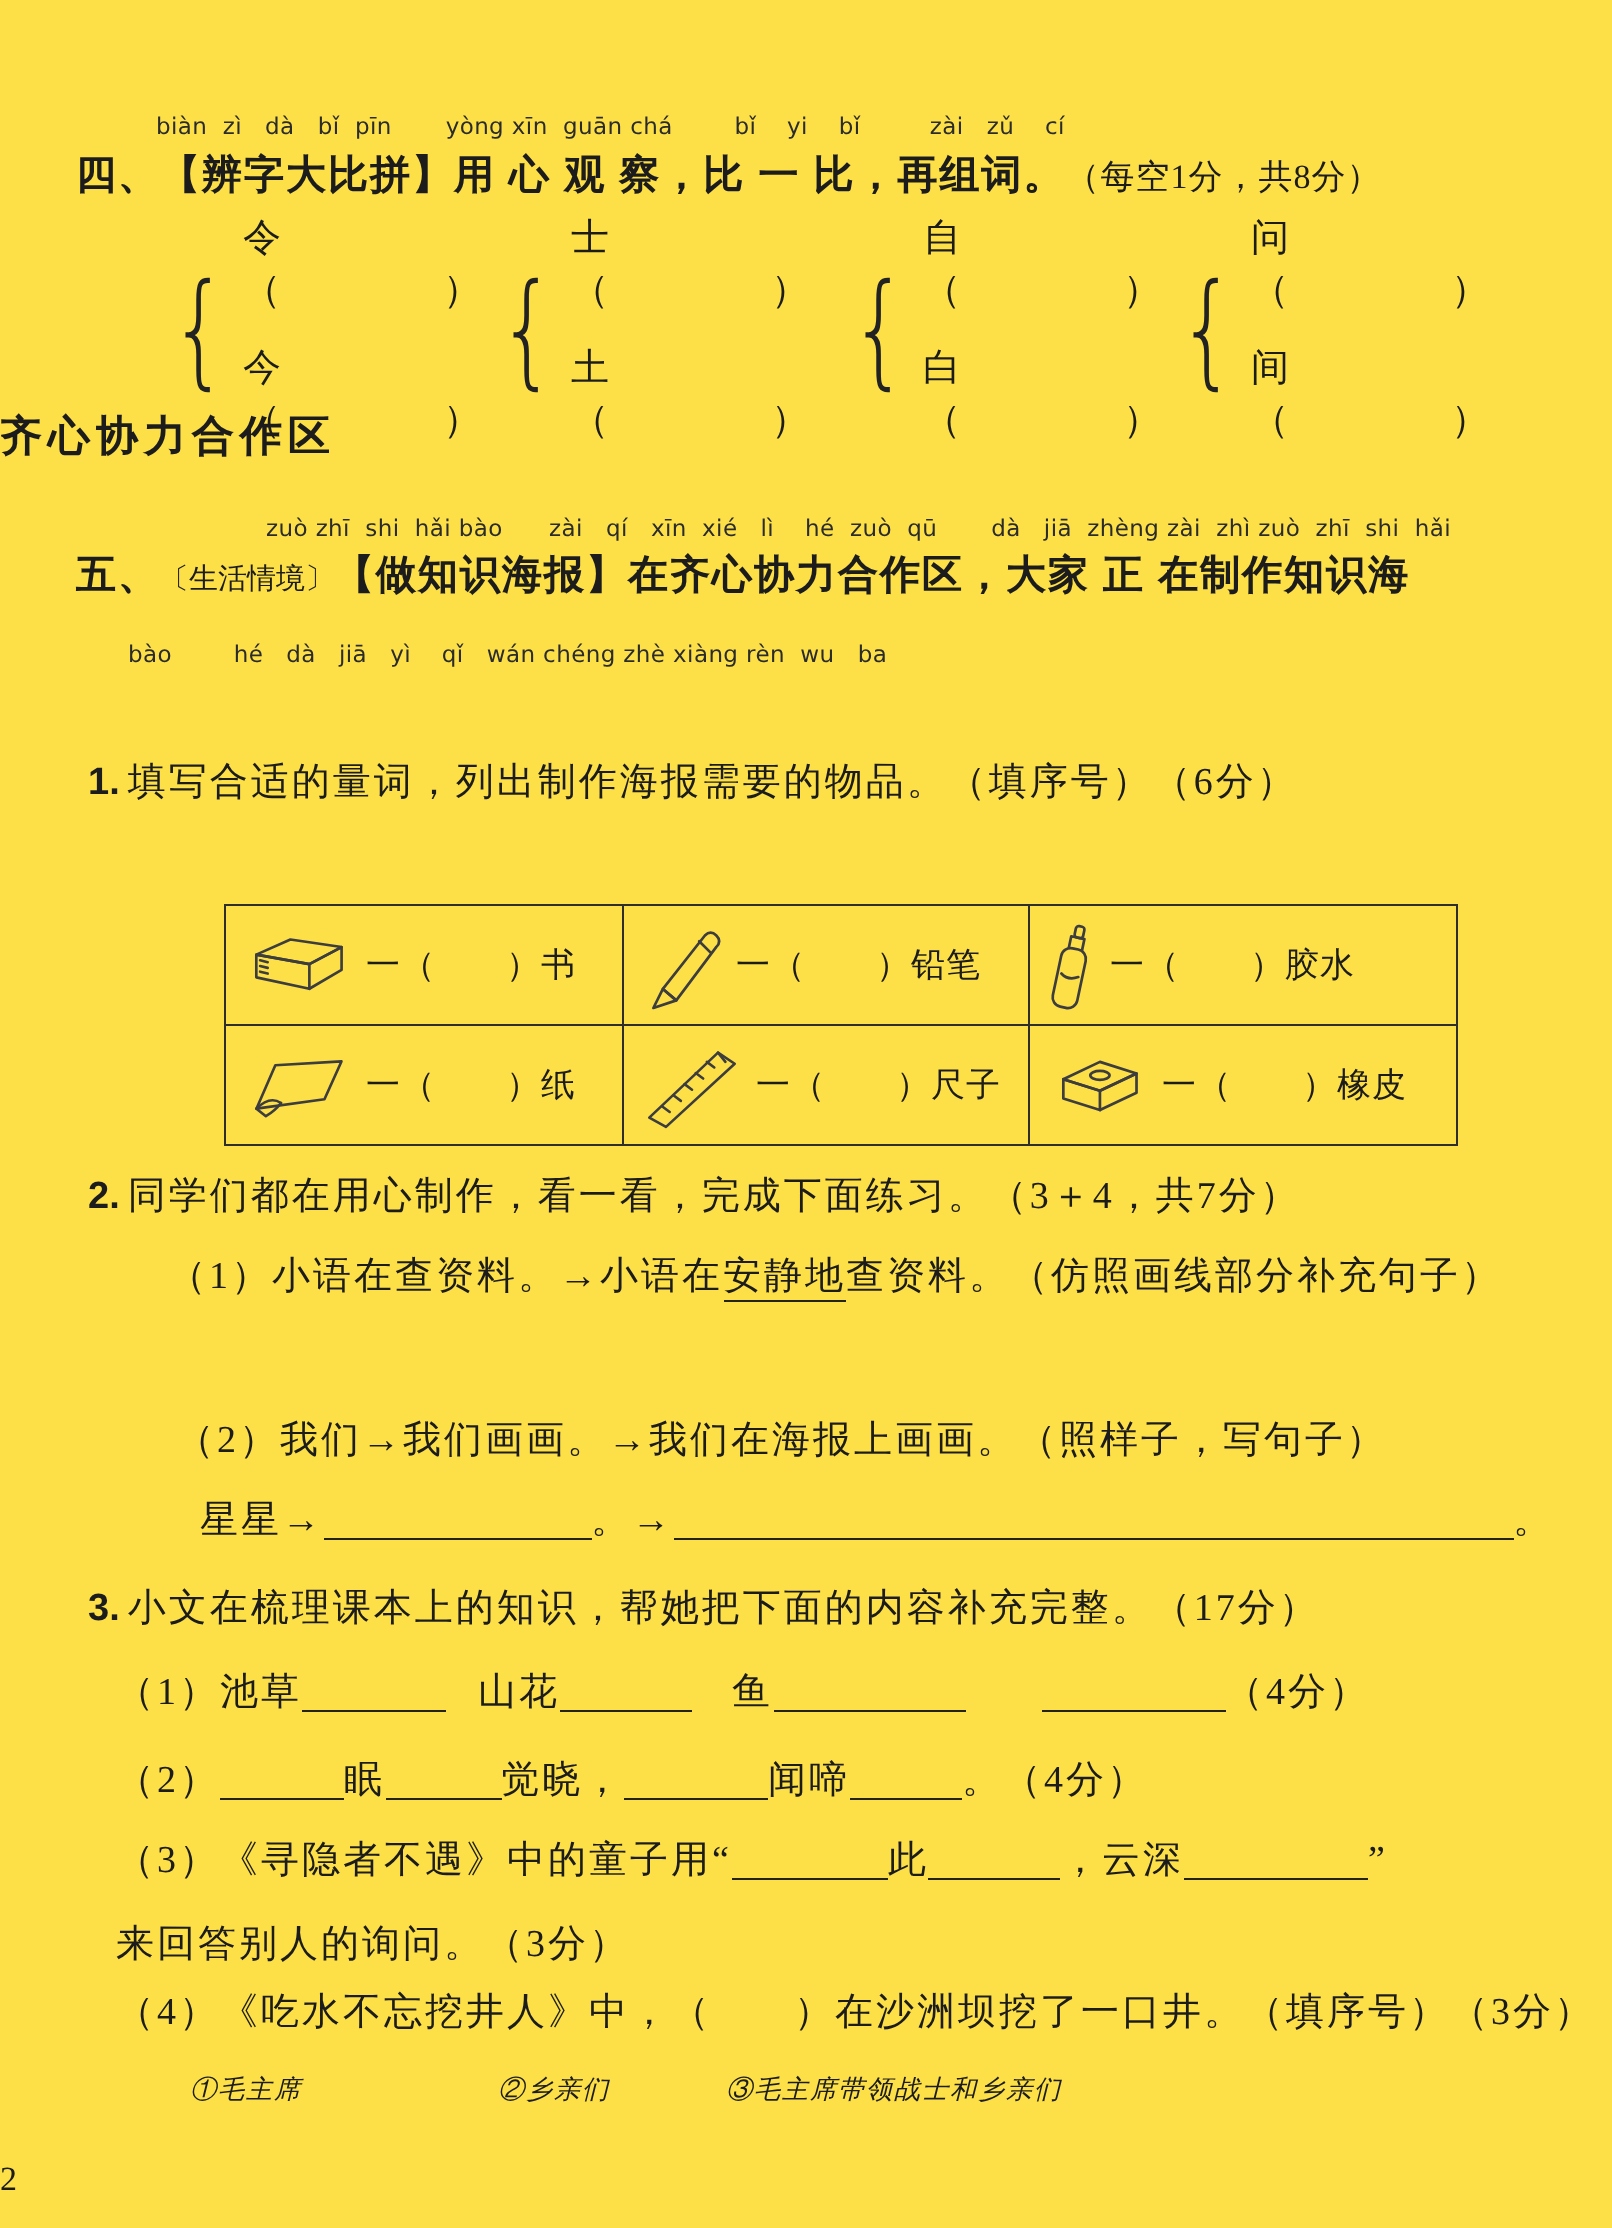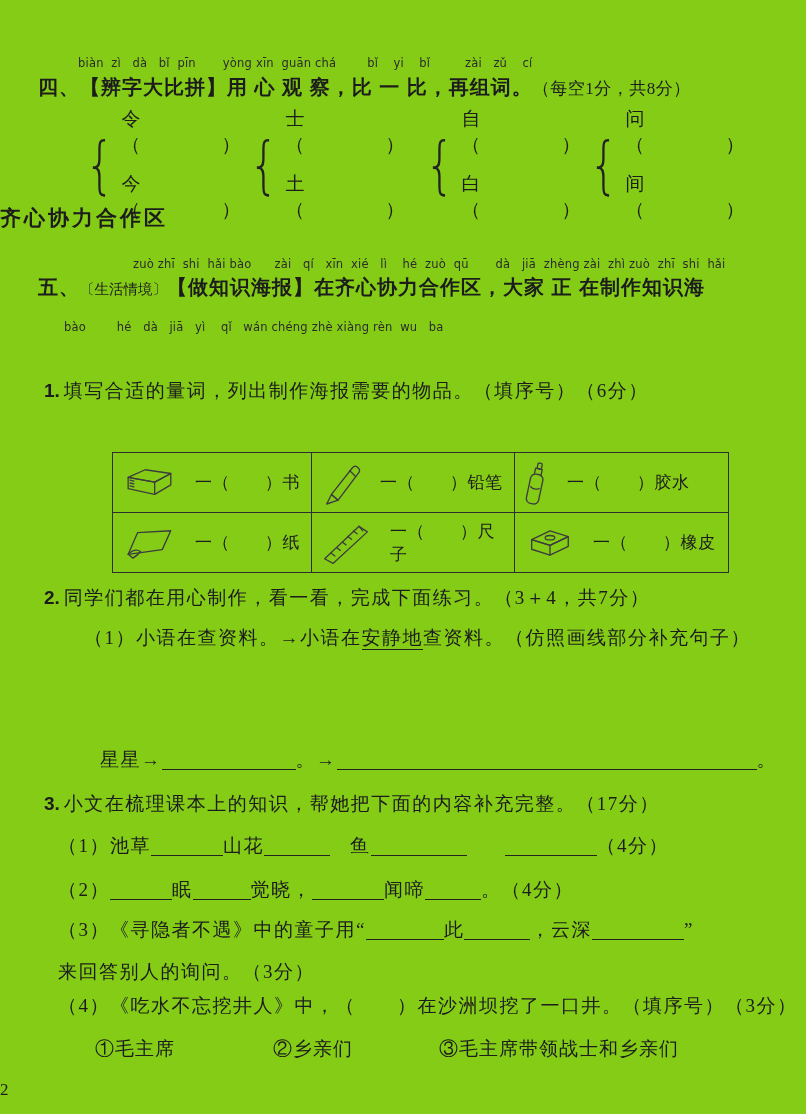--- a/index.html
+++ b/index.html
@@ -1,18 +1,18 @@
 <!DOCTYPE html>
 <html><head>
 <meta charset="utf-8">
 <style>
   html,body{margin:0;padding:0;background:#d9d9d9;}
   .page{
     position:relative;width:806px;height:1114px;margin:0 auto;
-    background:#84cc16;color:#1c1c1c;overflow:hidden;
+    background:#fde047;color:#1c1c1c;overflow:hidden;
     font-family:"Liberation Serif",serif;
   }
   .abs{position:absolute;white-space:nowrap;}
   .pinyin{
     position:absolute;white-space:pre;
     font-family:"DejaVu Sans",sans-serif;
     font-size:11.5px;color:#2b2b2b;letter-spacing:.2px;
   }
   .hei{font-family:"Liberation Sans",sans-serif;font-weight:700;}
   .kai{font-family:"Liberation Serif",serif;}
@@ -32,26 +32,26 @@
     font-family:"DejaVu Sans",sans-serif;font-weight:300;
     font-size:62px;line-height:74px;transform:scaleX(.75);
     display:inline-block;margin-right:2px;color:#222;
   }
   .pair-col{display:flex;flex-direction:column;row-gap:13px;font-size:19px;letter-spacing:1px;}
   table.qtable{position:absolute;border-collapse:collapse;}
   table.qtable td{
     border:1.6px solid #2e2e2e;height:59px;padding:0 4px 0 8px;
     font-size:17px;letter-spacing:.5px;vertical-align:middle;
   }
-  .cellwrap{display:flex;align-items:center;gap:18px;}
+  .cellwrap{display:flex;align-items:center;gap:6px;}
   .item-icon{flex:0 0 auto;}
   .item-icon path,.item-icon rect,.item-icon ellipse{
     fill:none;stroke:#3d3d3d;stroke-width:1.4;stroke-linejoin:round;stroke-linecap:round;
   }
-  .q3opts{position:absolute;display:flex;font-size:19px;letter-spacing:1px;}
+  .q3opts{position:absolute;display:flex;font-size:13px;letter-spacing:1px;font-style:italic;}
   .pagenum{font-size:17px;font-family:"Liberation Serif",serif;}
 </style>
 </head>
 <body>
 
 <div class="page">
 
   <div class="pinyin" style="left:78px;top:56px">biàn  zì   dà   bǐ  pīn       yòng xīn  guān chá        bǐ    yi    bǐ         zài   zǔ    cí</div>
   <div class="abs" style="left:38px;top:74px">
     <span class="hei fs20">四、</span><span class="hei fs20">【辨字大比拼】用 心 观 察，比 一 比，再组词。</span><span class="score">（每空1分，共8分）</span>
@@ -175,45 +175,46 @@
   </tbody>
     </table>
 
   <div class="abs" style="left:44px;top:585px">
     <span class="hei" style="font-size:19px">2.</span>
     <span class="kai fs19">同学们都在用心制作，看一看，完成下面练习。（3＋4，共7分）</span>
   </div>
   <div class="abs kai fs19" style="left:84px;top:625px">
     <span>（1）小语在查资料。→小语在</span><span class="u">安静地</span><span>查资料。（仿照画线部分补充句子）</span>
   </div>
+  <div class="abs kai fs19" style="left:88px;top:707px">（2）我们→我们画画。→我们在海报上画画。（照样子，写句子）</div>
   <div class="abs kai fs19" style="left:100px;top:747px">
     <span>星星→</span><span class="blank" style="width:134px"></span><span>。→</span><span class="blank" style="width:420px"></span><span>。</span>
   </div>
 
   <div class="abs" style="left:44px;top:791px">
     <span class="hei" style="font-size:19px">3.</span>
     <span class="kai fs19">小文在梳理课本上的知识，帮她把下面的内容补充完整。（17分）</span>
   </div>
 
   <div class="abs kai fs19" style="left:58px;top:833px">
-    <span>（1）池草</span><span class="blank" style="width:72px"></span><span style="">山花</span><span class="blank" style="width:66px"></span><span style="margin-left:20px">鱼</span><span class="blank" style="width:96px"></span><span class="blank" style="width:92px;margin-left:38px"></span><span>（4分）</span>
+    <span>（1）池草</span><span class="blank" style="width:72px"></span><span style="margin-left:16px">山花</span><span class="blank" style="width:66px"></span><span style="margin-left:20px">鱼</span><span class="blank" style="width:96px"></span><span class="blank" style="width:92px;margin-left:38px"></span><span>（4分）</span>
   </div>
 
   <div class="abs kai fs19" style="left:58px;top:877px">
     <span>（2）</span><span class="blank" style="width:62px"></span><span>眠</span><span class="blank" style="width:58px"></span><span>觉晓，</span><span class="blank" style="width:72px"></span><span>闻啼</span><span class="blank" style="width:56px"></span><span>。</span><span>（4分）</span>
   </div>
 
   <div class="abs kai fs19" style="left:58px;top:917px">
     <span>（3）《寻隐者不遇》中的童子用“</span><span class="blank" style="width:78px"></span><span>此</span><span class="blank" style="width:66px"></span><span>，云深</span><span class="blank" style="width:92px"></span><span>”</span>
   </div>
   <div class="abs kai fs19" style="left:58px;top:959px">来回答别人的询问。（3分）</div>
 
   <div class="abs kai fs19" style="left:58px;top:993px">（4）《吃水不忘挖井人》中，（　　）在沙洲坝挖了一口井。（填序号）（3分）</div>
 
   <div class="q3opts" style="left:95px;top:1036px">
     <span>①毛主席</span>
     <span style="margin-left:98px">②乡亲们</span>
-    <span style="margin-left:86px">③毛主席带领战士和乡亲们</span>
+    <span style="margin-left:58px">③毛主席带领战士和乡亲们</span>
   </div>
 
   <div class="abs center pagenum" style="top:1080px">2</div>
 
 </div>
 
 </body></html>

